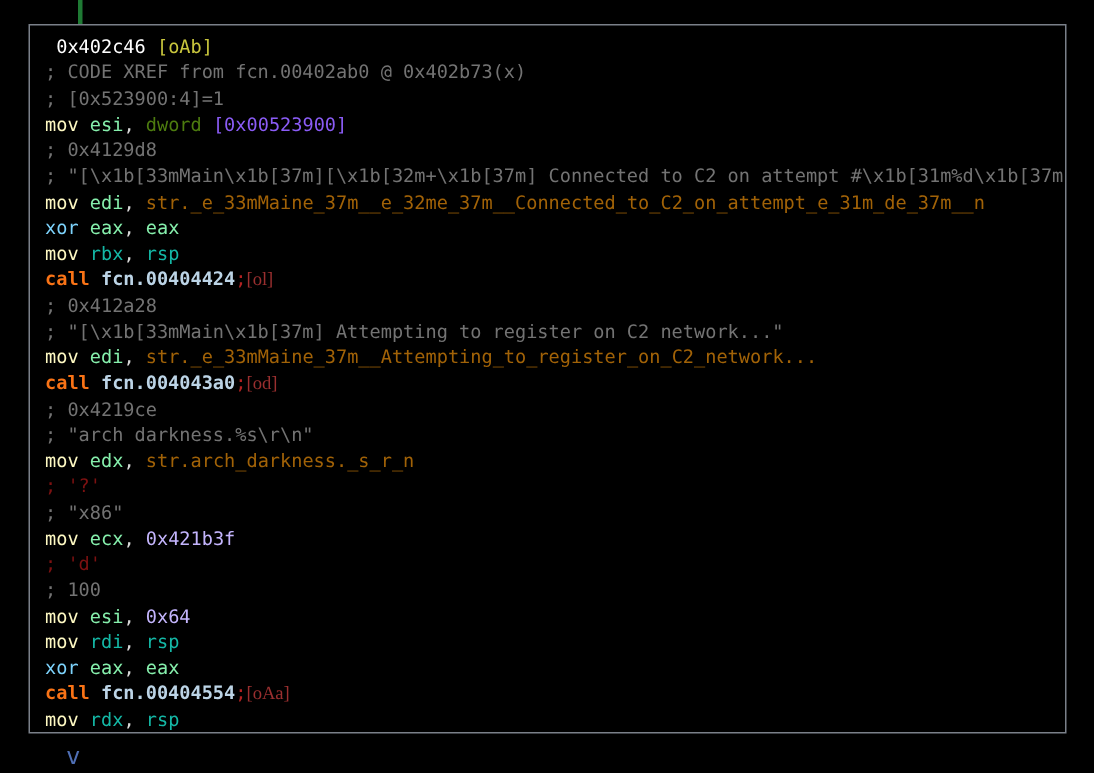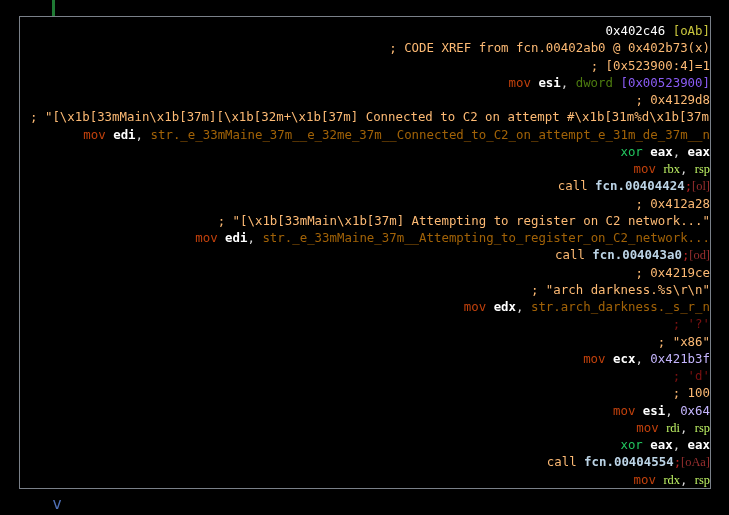--- a/index.html
+++ b/index.html
@@ -13,21 +13,20 @@
     height: 515px;
     overflow: hidden;
     font-family: "DejaVu Sans Mono", "Liberation Mono", monospace;
   }
 
   #screen {
     position: relative;
     width: 729px;
     height: 515px;
     background: #000000;
-    text-align: right;
   }
 
   
   #top-marker {
     position: absolute;
     left: 52px;
     top: 0px;
     width: 3px;
     height: 17px;
     background: #1f7a34;
@@ -59,27 +58,27 @@
 
   .ln {
     white-space: pre;
     height: 17.25px;
     font-size: 12.4px;
   }
 
   
   .c-addr      { color: #ffffff; }            
   .c-flagtag   { color: #c9c63d; }            
-  .c-comment   { color: #fdba74; }            
+  .c-comment   { color: #737373; }            
   .c-comment-d { color: #7d1111; }            
-  .c-mnem      { color: #c2410c; }            
-  .c-mnem-math { color: #22c55e; }            
-  .c-mnem-call { color: #fdba74; }            
-  .c-reg       { color: #ffffff; font-weight: bold; }            
-  .c-reg2      { color: #bef264; font-family: Liberation Serif, serif; }            
+  .c-mnem      { color: #fef9c3; }            
+  .c-mnem-math { color: #7dd3fc; }            
+  .c-mnem-call { color: #f97316; font-weight: bold; }            
+  .c-reg       { color: #86efac; }            
+  .c-reg2      { color: #14b8a6; }            
   .c-kw        { color: #4d7c0f; }            
   .c-num       { color: #c4b5fd; }            
   .c-mem       { color: #8b5cf6; }            
   .c-fcn       { color: #bcd4e6; font-weight: bold; }            
   .c-str       { color: #a16207; }            
   .c-semi      { color: #b32222; }            
   .c-xreftag   { color: #9a2f2f; font-family: Liberation Serif, serif; }            
   .c-plain     { color: #d8d8d8; }
 
   

